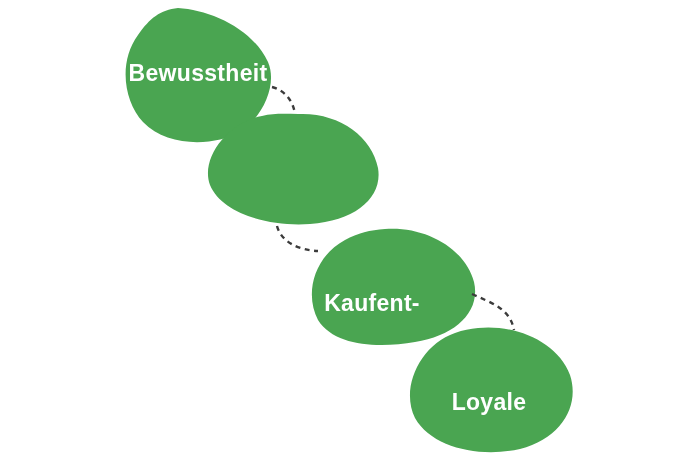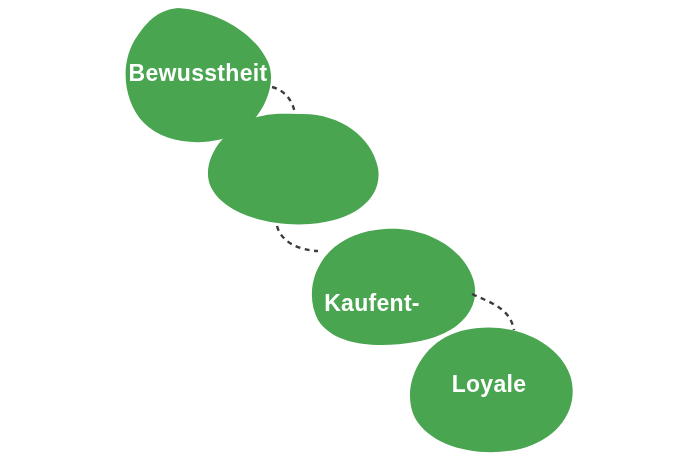--- a/index.html
+++ b/index.html
@@ -91,17 +91,17 @@
 
   <div class="stage-label" style="left:198px; top:73px;">
     <span>Bewusstheit</span>
   </div>
 
 
   <div class="stage-label" style="left:372px; top:283px;margin-top:20px;">
     <span>Kaufent-</span>
   </div>
 
-  <div class="stage-label" style="left:489px; top:384px;">
+  <div class="stage-label" style="left:489px; top:402px;">
     <span>Loyale</span>
   </div>
 
 </div>
 
 </body></html>

